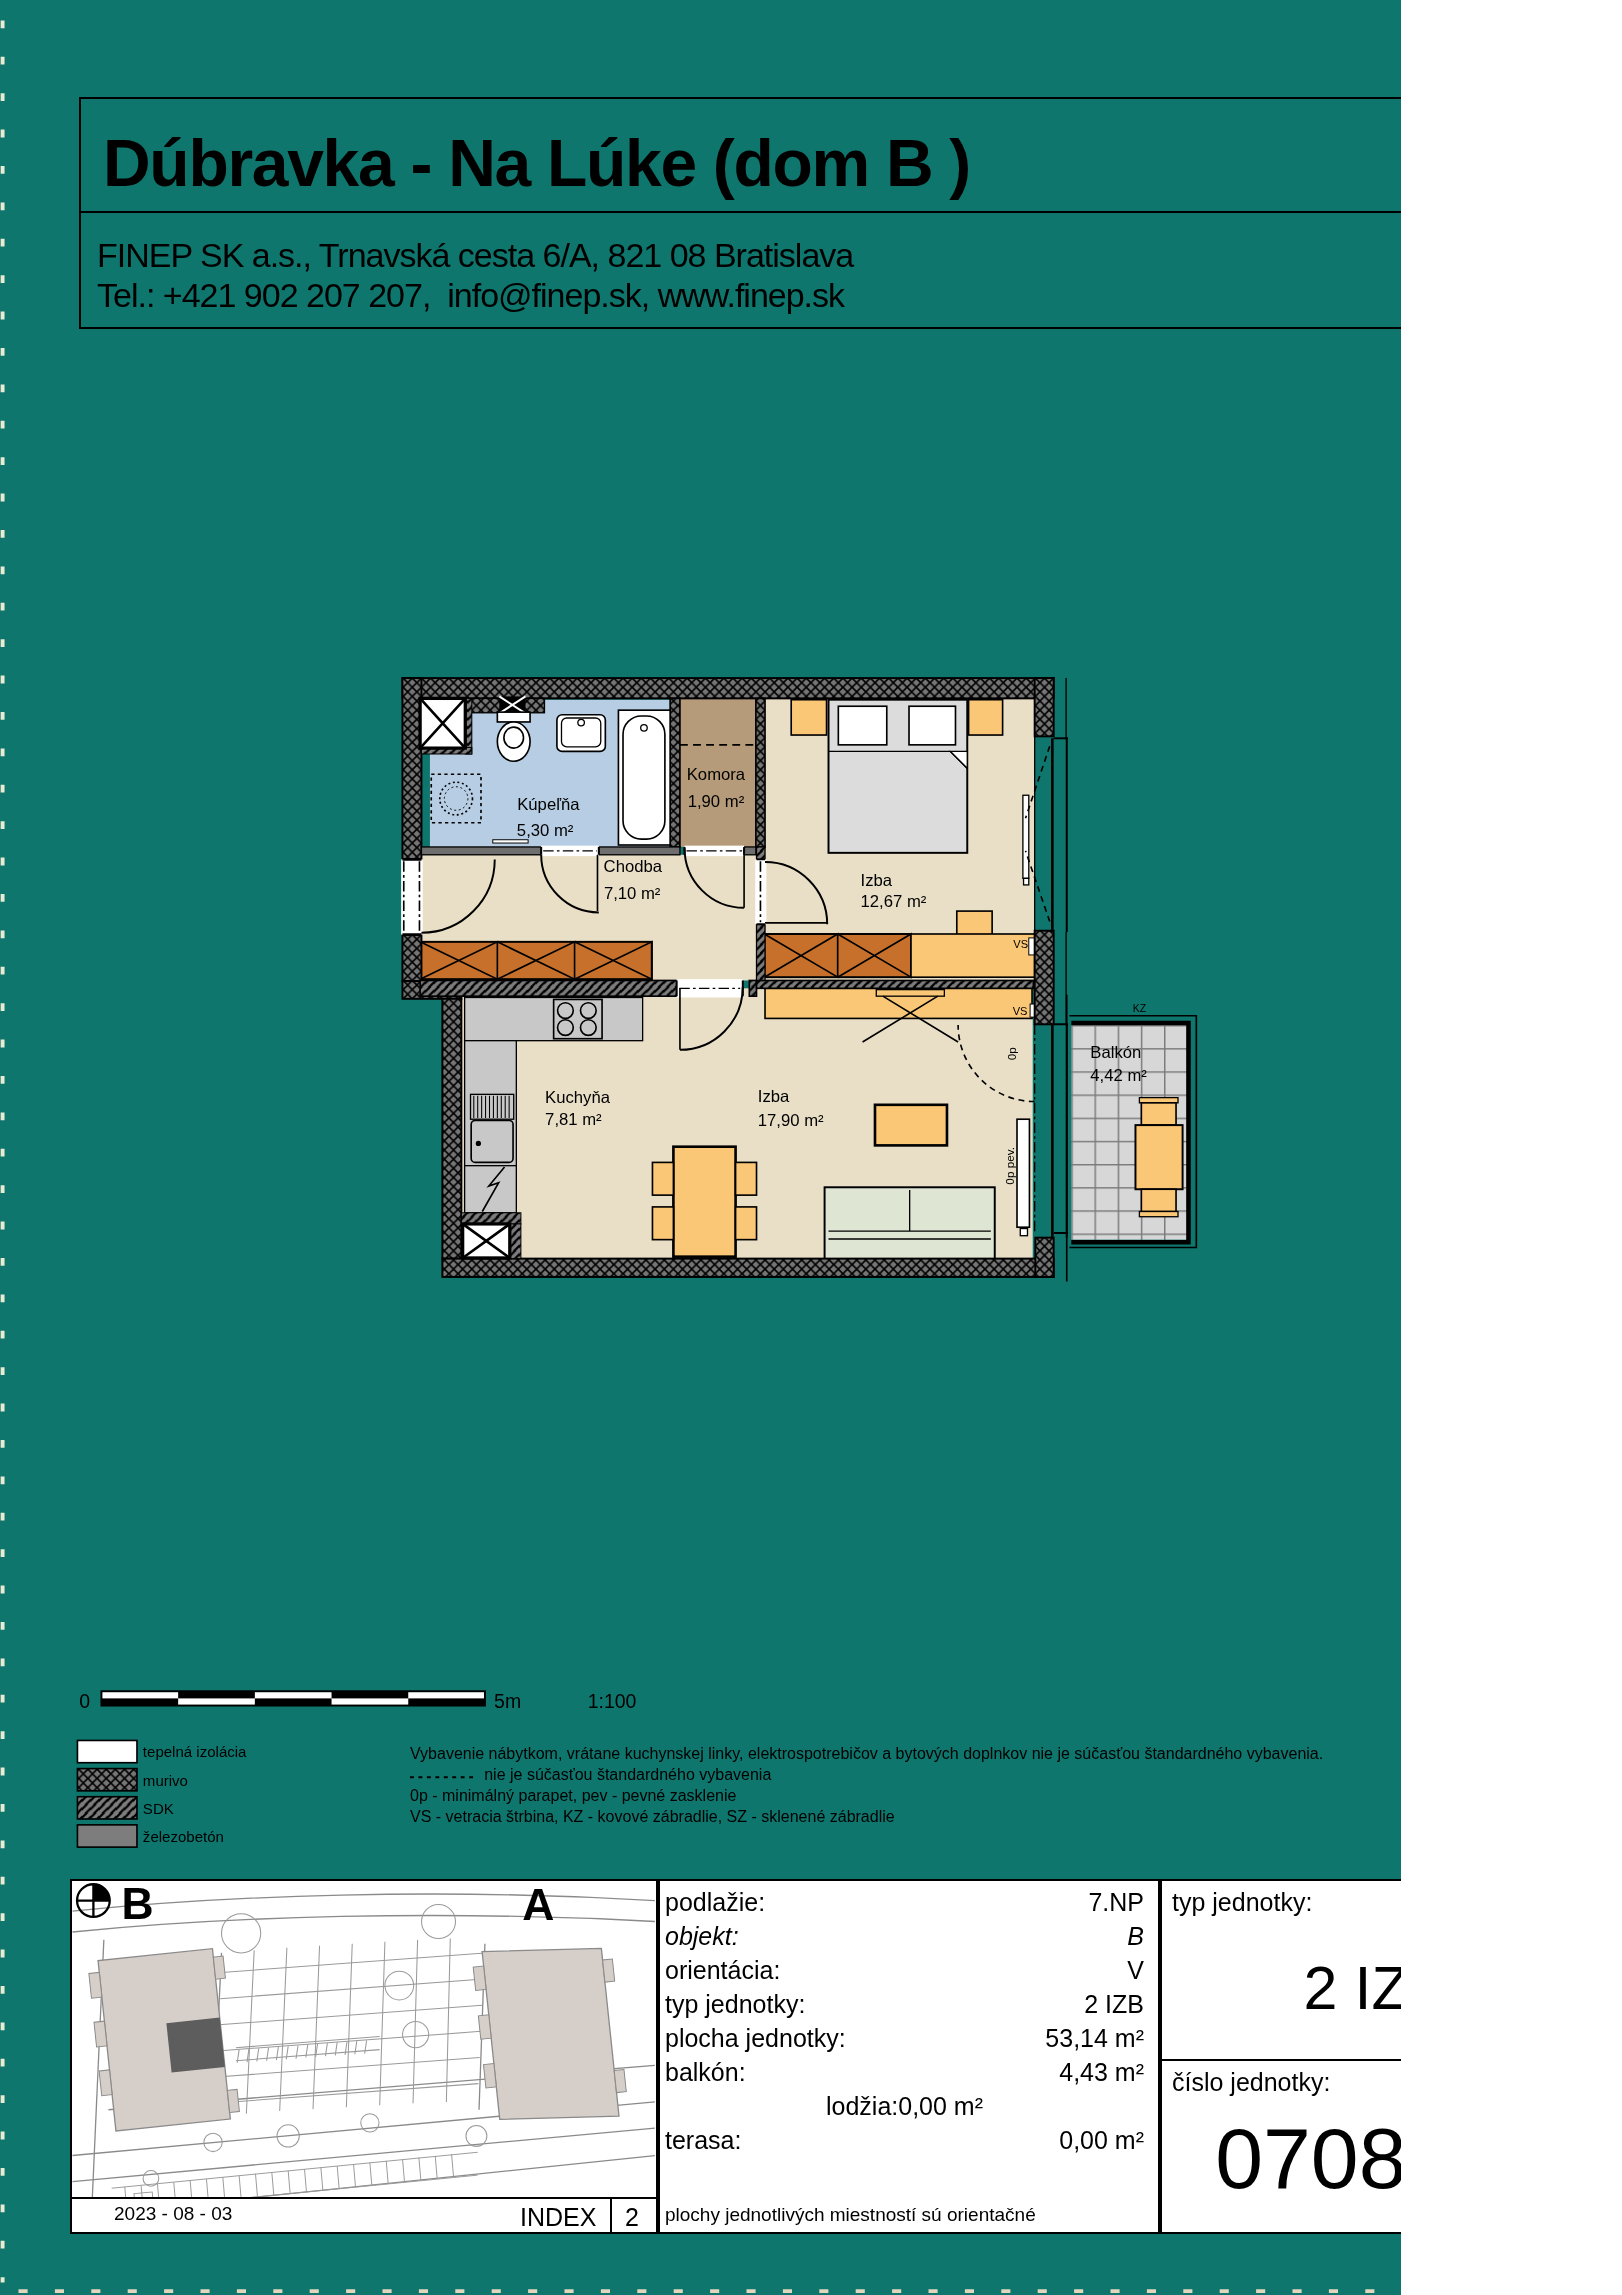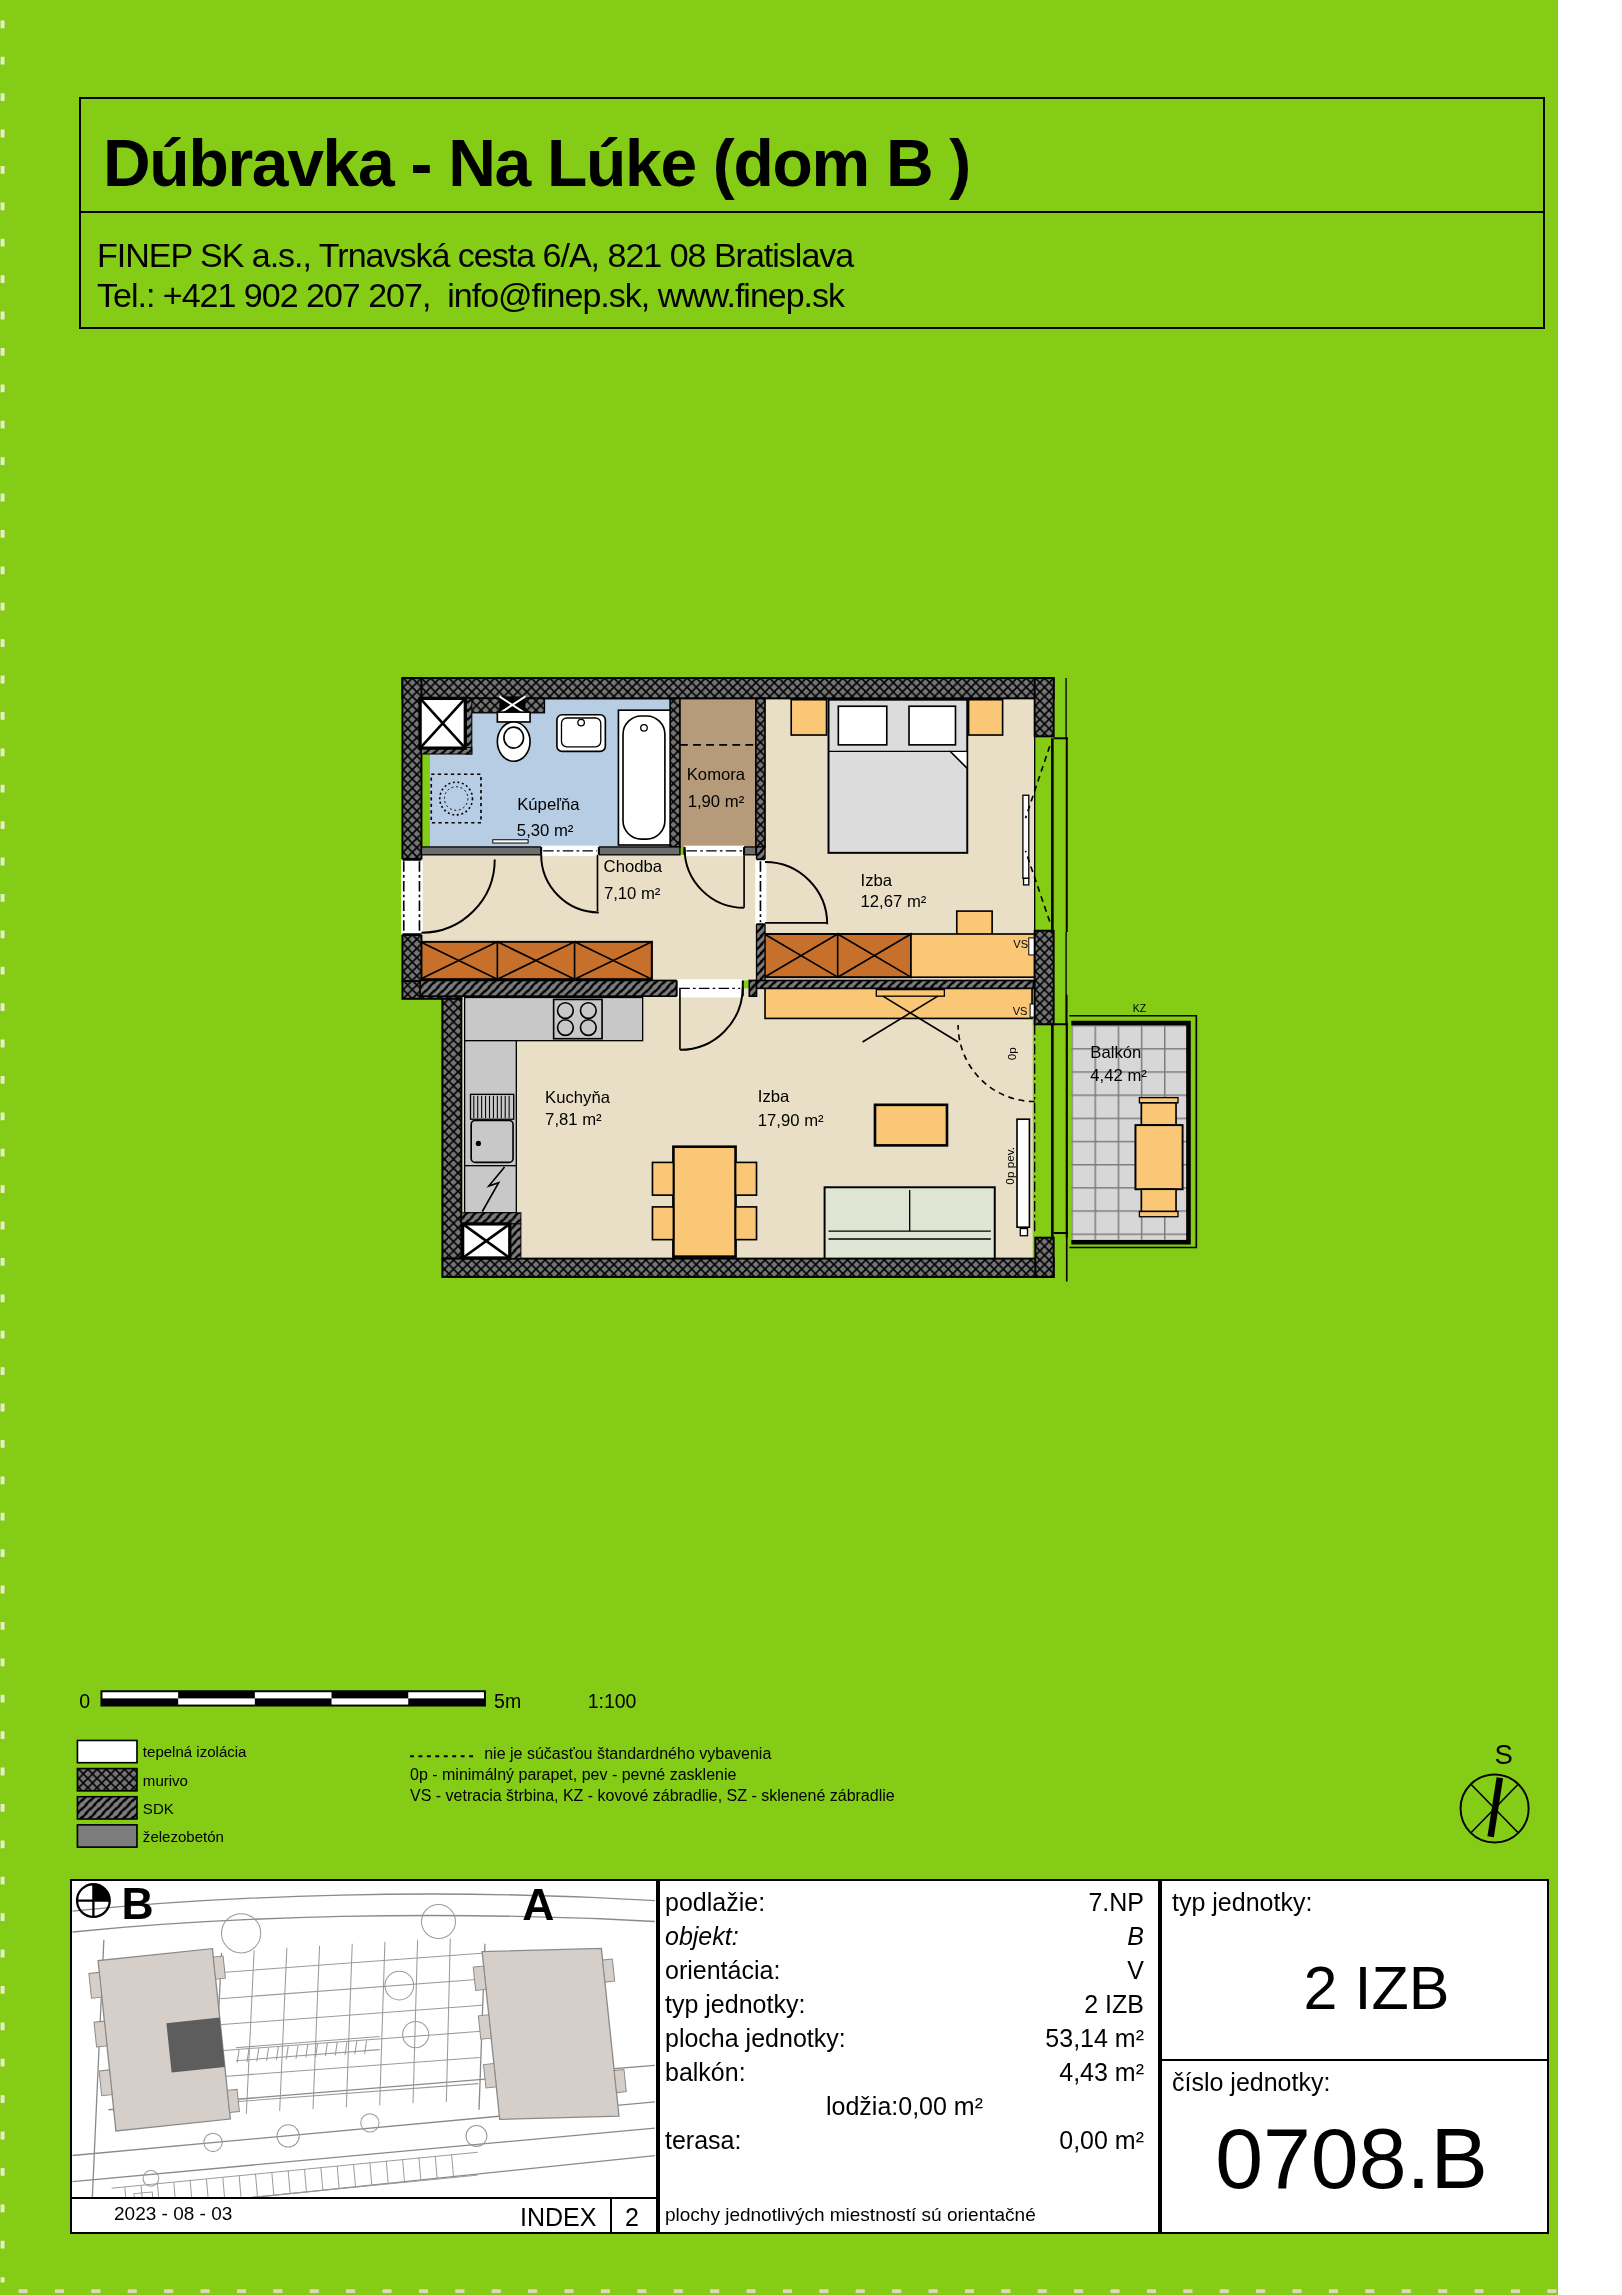--- a/index.html
+++ b/index.html
@@ -1,17 +1,17 @@
 <!DOCTYPE html>
 <html style="font-size:10.5px"><head>
 <meta charset="utf-8">
 <style>
 html,body{margin:0;padding:0;background:#fff;}
-#page{position:relative;width:1558px;height:2295px;background:#84cc16;overflow:hidden;
- font-family:"Liberation Sans",sans-serif;color:#000;}
+#page{position:relative;width:1392px;height:2295px;background:#0f766e;overflow:hidden;
+ font-family:"Liberation Sans",sans-serif;color:#000;padding-left:9px;}
 .abs{position:absolute;}
 </style>
 </head>
 <body>
 <div id="page">
 
 <div class="abs" style="left:79px;top:97px;width:1466px;height:232px;border:2px solid #000;box-sizing:border-box;"></div>
 
 <div class="abs" style="left:79px;top:211px;width:1466px;height:2px;background:#000;"></div>
 
@@ -359,20 +359,21 @@
 <text x="119" y="88" font-size="23" font-family="Liberation Sans, sans-serif">murivo</text>
 
 <rect x="19" y="105" width="91" height="34" fill="url(#sdk2)" stroke="#000" stroke-width="2.5"></rect>
 <text x="119" y="131" font-size="23" font-family="Liberation Sans, sans-serif">SDK</text>
 
 <rect x="19" y="148" width="91" height="34" fill="#7d7d7d" stroke="#000" stroke-width="2.5"></rect>
 <text x="119" y="174" font-size="23" font-family="Liberation Sans, sans-serif">železobetón</text>
 </svg>
 
 <div class="abs" style="left:410px;top:1743px;font-size:16px;line-height:21px;white-space:nowrap;">
+<div>Vybavenie nábytkom, vrátane kuchynskej linky, elektrospotrebičov a bytových doplnkov nie je súčasťou štandardného vybavenia.</div>
 <div><svg width="65" height="6.5" viewBox="0 0 100 10" style="margin-right:9.2px;">
           <path d="M0,5 H100" stroke="#000" stroke-width="3" stroke-dasharray="6,7"></path>
         </svg>nie je súčasťou štandardného vybavenia</div>
 <div>0p - minimálný parapet, pev - pevné zasklenie</div>
 <div>VS - vetracia štrbina, KZ - kovové zábradlie, SZ - sklenené zábradlie</div>
 </div>
 
 <svg class="abs" style="left:1446px;top:1728px;" width="105" height="144" viewBox="0 0 160 220">
 <text x="74" y="55" font-size="42" font-family="Liberation Sans, sans-serif">S</text>
 <circle cx="74" cy="123" r="52" fill="none" stroke="#000" stroke-width="3"></circle>

